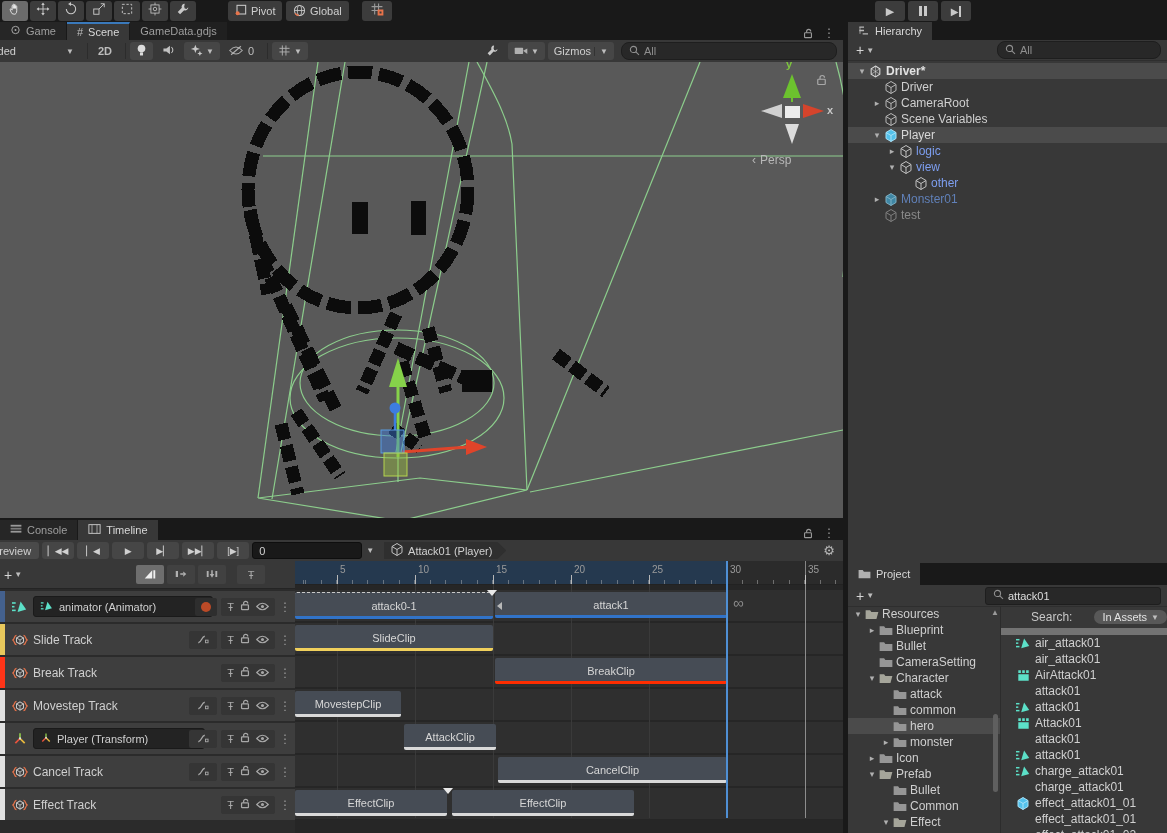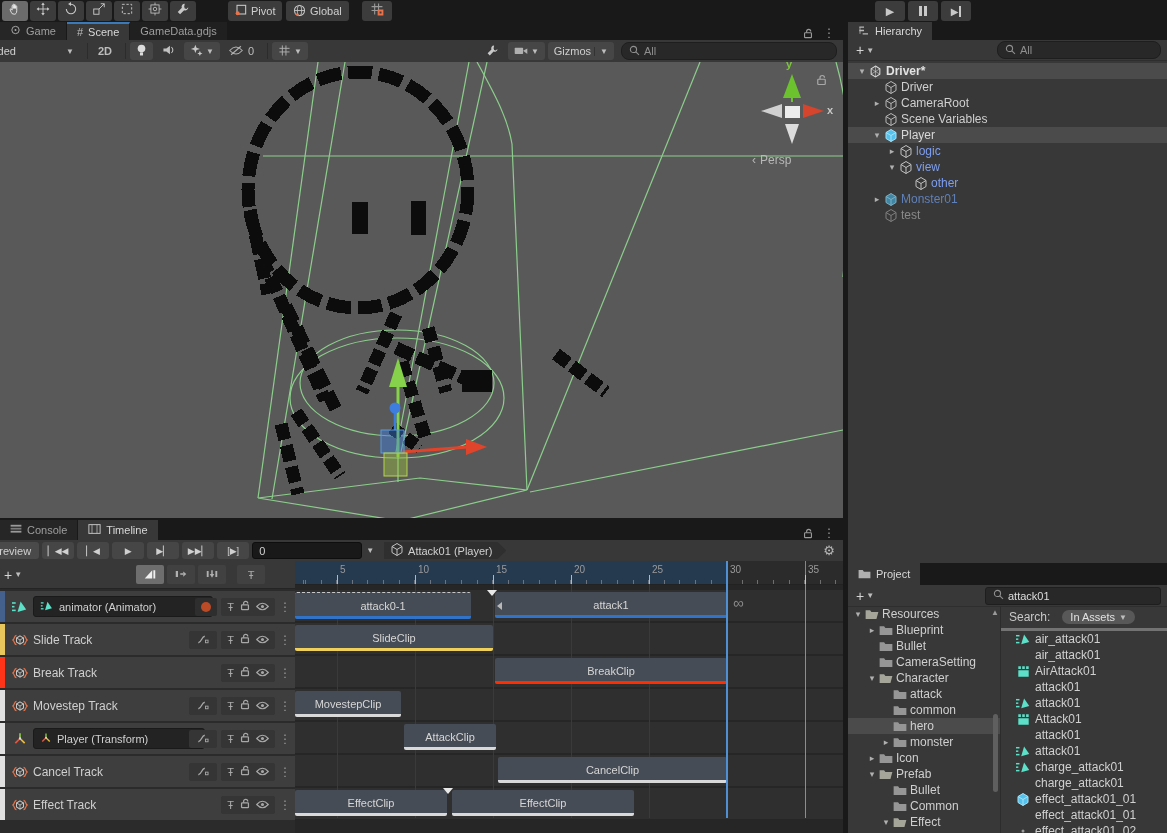--- a/index.html
+++ b/index.html
@@ -73,21 +73,21 @@
   .rtoolbar{height:20px;background:#383838;border-bottom:1px solid #2e2e2e;display:flex;align-items:center;padding:0 4px;}
   .plusbtn{display:flex;align-items:center;gap:2px;color:#d5d5d5;font-size:14px;padding:0 4px;}
   .hrow{display:flex;align-items:center;height:16px;font-size:12px;white-space:nowrap;}
   .hrow.sel{background:#4b4b4b;}
   .tarrow{width:12px;font-size:9px;color:#b0b0b0;text-align:center;flex:none;}
   .hicon{width:15px;display:flex;justify-content:center;margin-right:3px;flex:none;}
   
   .projbody{position:absolute;left:0;top:43px;width:319px;bottom:0;overflow:hidden;}
   .ptree{position:absolute;left:0;top:0;width:152px;height:227px;overflow:hidden;border-right:1px solid #2c2c2c;}
   .presults{position:absolute;left:153px;top:0;right:0;height:227px;overflow:hidden;}
-  .scopebar{height:22px;display:flex;align-items:center;gap:12px;padding-left:8px;font-size:12px;color:#c8c8c8;border-bottom:3px solid #737373;}
+  .scopebar{height:22px;display:flex;align-items:center;gap:22px;padding-left:8px;font-size:12px;color:#c8c8c8;border-bottom:7px solid #737373;justify-content:flex-end;}
   .pill{background:#585858;border-radius:9px;padding:1px 8px;font-size:11px;color:#e2e2e2;display:flex;gap:4px;align-items:center;}
   .rrow{display:flex;align-items:center;height:16px;font-size:12px;color:#d0d0d0;padding-left:14px;white-space:nowrap;}
   .rrow .hicon{margin-right:4px;}
   .scrollthumb{position:absolute;left:145px;top:108px;width:5px;height:78px;background:#5f5f5f;border-radius:3px;}
   .scrollarrow{position:absolute;left:143px;top:2px;font-size:8px;color:#9a9a9a;}
   .lockicon{display:inline-flex;}
 </style>
 </head>
 <body>
 
@@ -679,21 +679,21 @@
           <span class="rnum" style="left: 279px;">20</span>
           <div class="rtick" style="left: 354px;"></div>
           <span class="rnum" style="left: 357px;">25</span>
           <div class="rtick" style="left: 432px;"></div>
           <span class="rnum" style="left: 435px; text-align: center;">30</span>
           <div class="rtick" style="left: 510px;"></div>
           <span class="rnum" style="left: 513px;">35</span>
         </div>
       <div id="lanes-rows">
           <div class="lane">
-            <div class="clip dashedtop" style="left: 0px; width: 176px;">
+            <div class="clip dashedtop" style="left: 0px; width: 198px;">
               <span>attack0-1</span>
               <div class="uline" style="background: rgb(49, 115, 200);"></div>
             </div>
             <div class="clipmarker" style="left: 192px; top: 0px;"></div>
             <div class="clip" style="left: 200px; width: 232px;">
               <span>attack1</span>
               <div class="uline" style="background: rgb(49, 115, 200);"></div>
               <div class="notch"></div>
             </div>
             <div class="inf" style="left: 438px;">∞</div>

